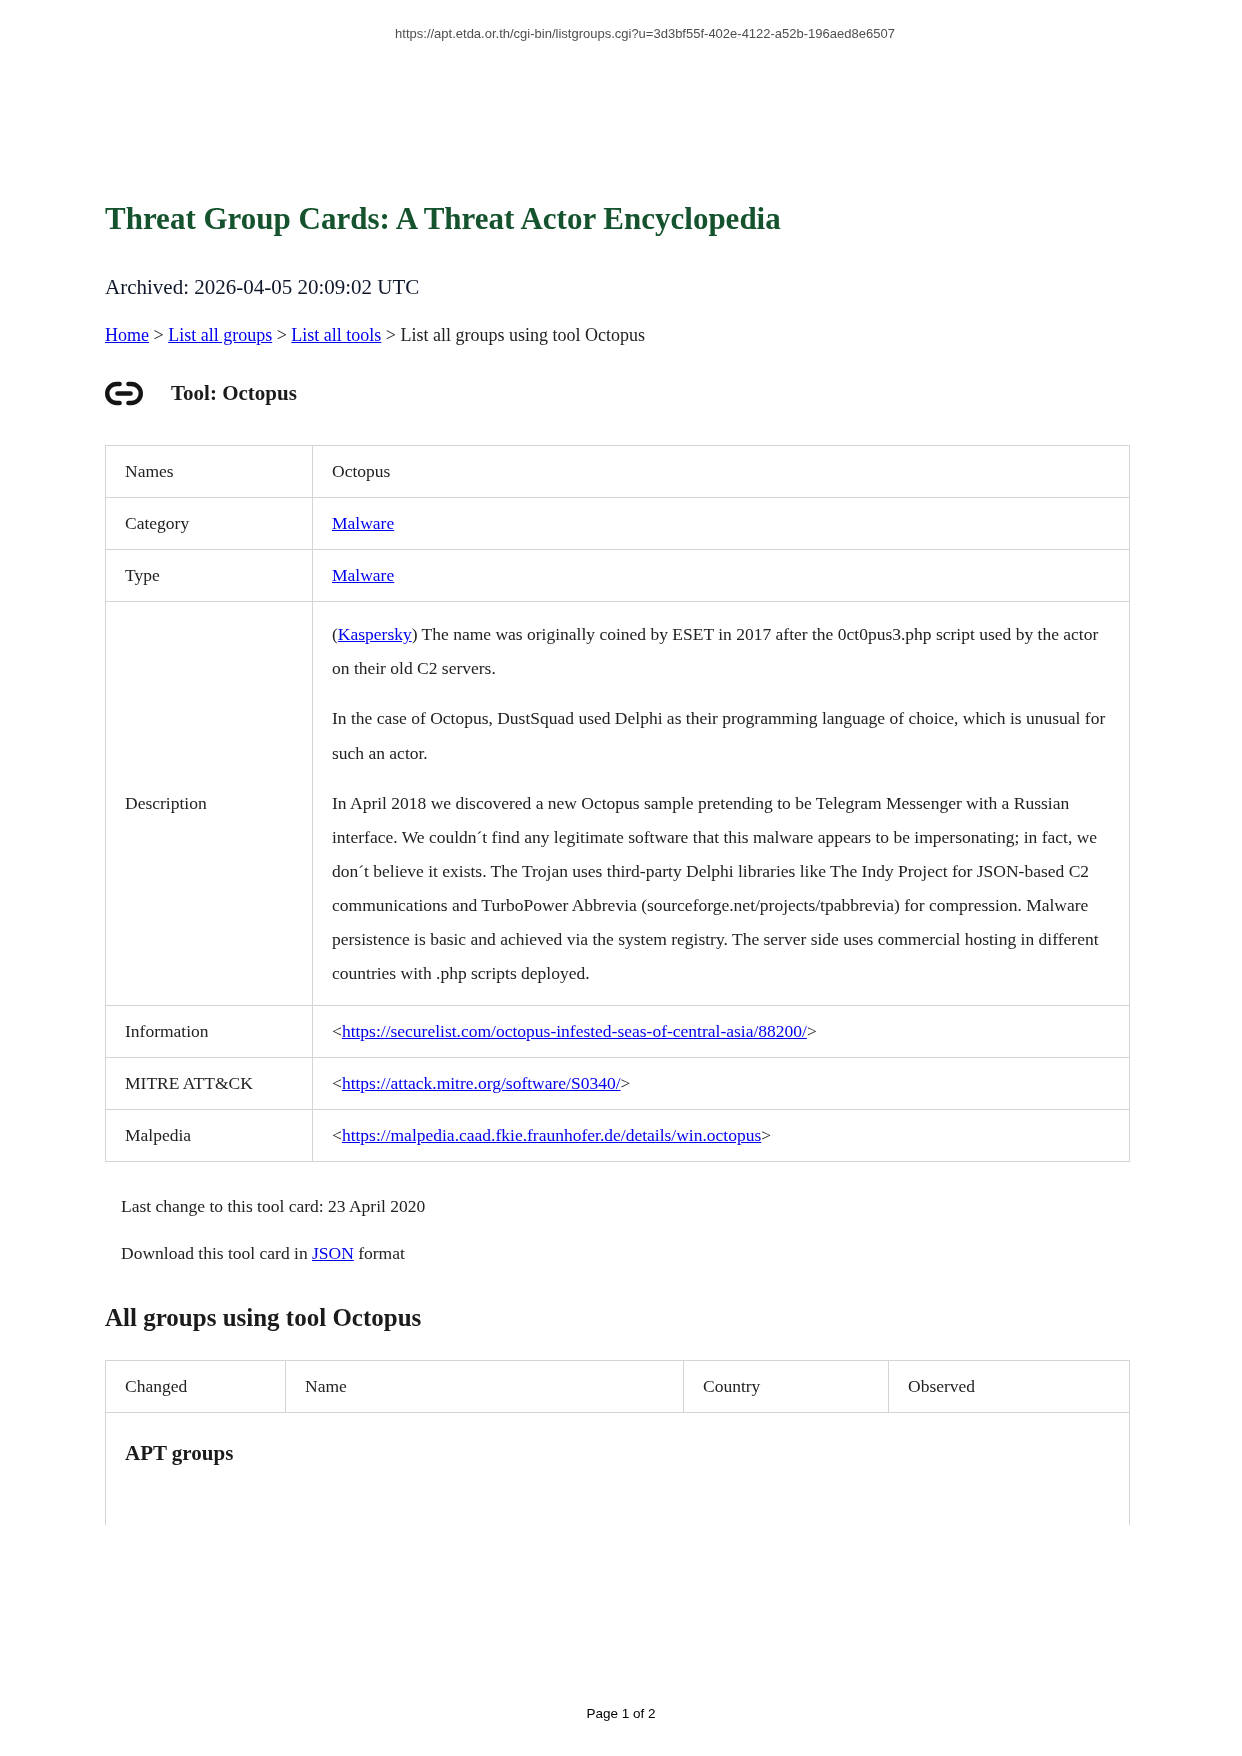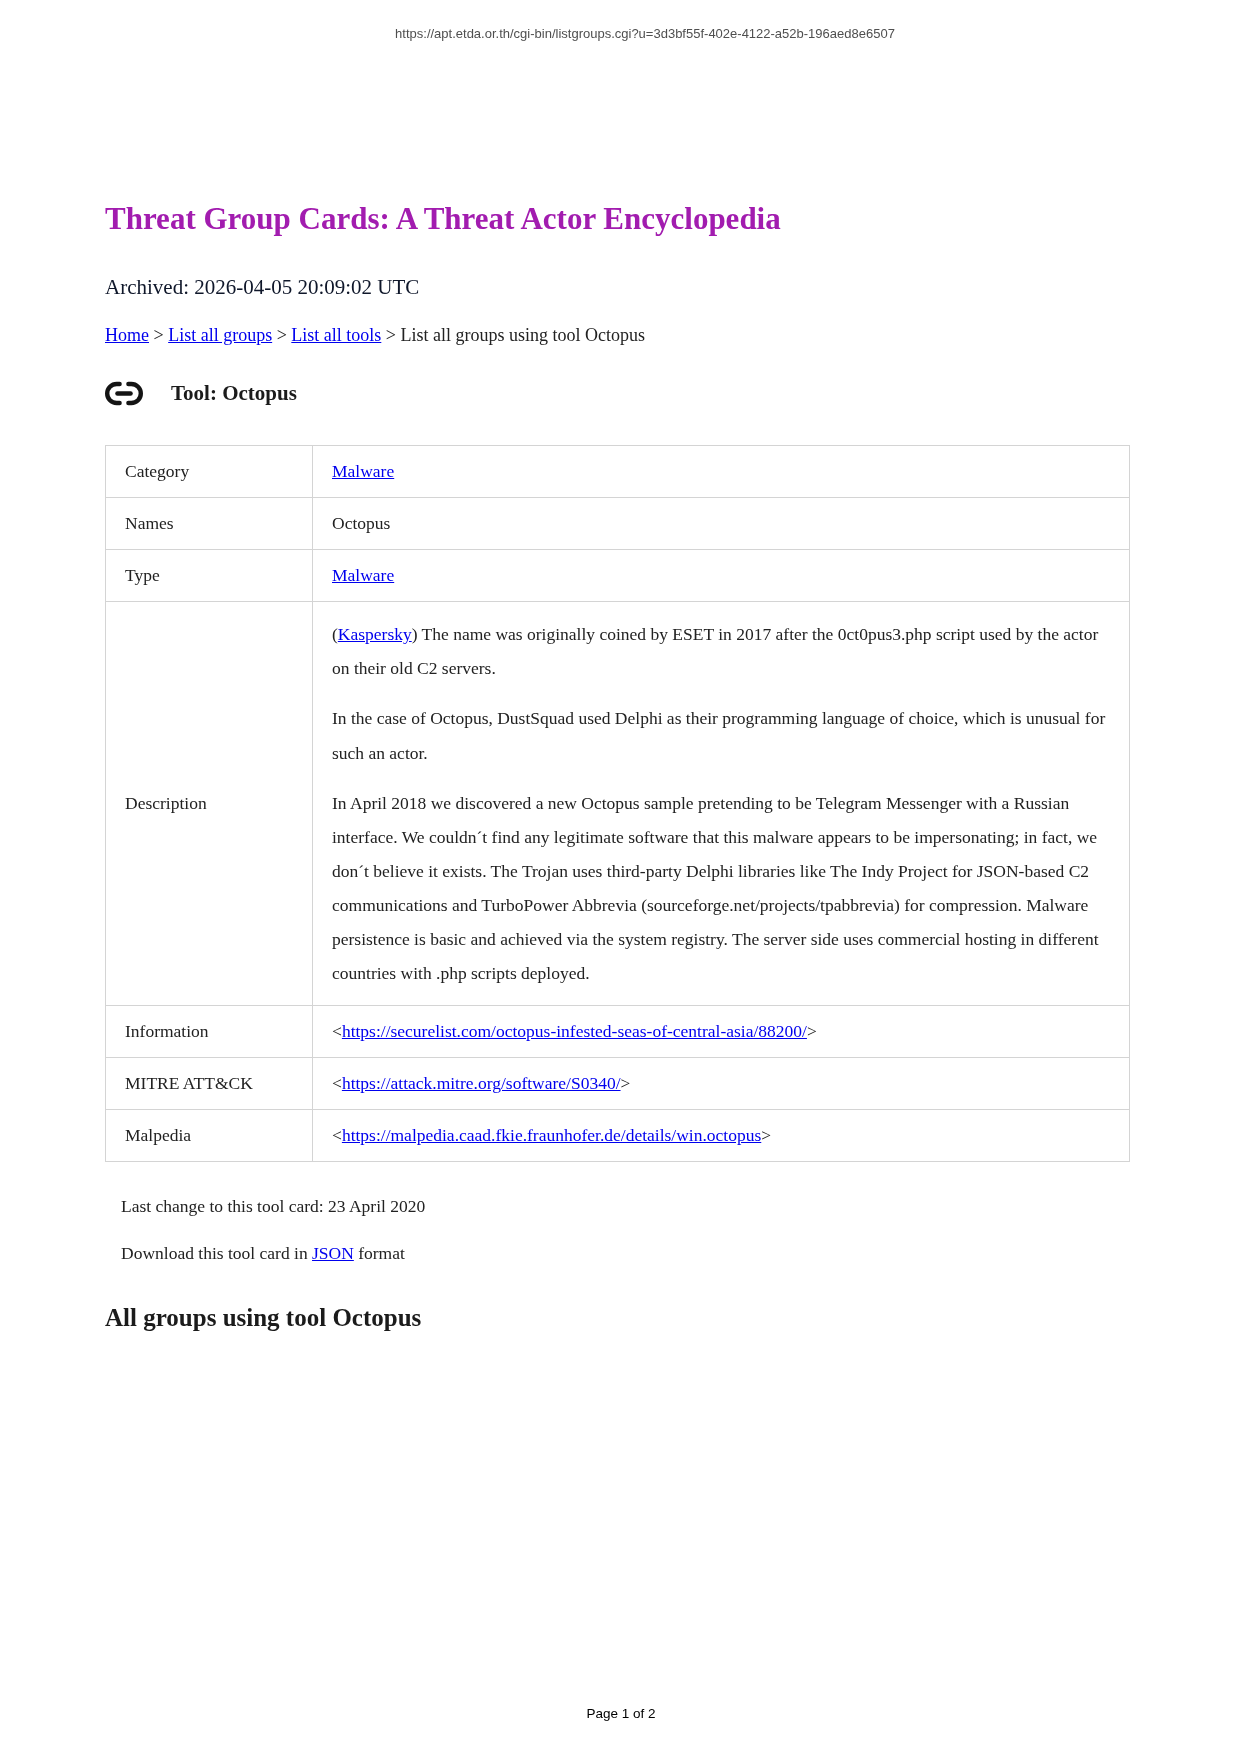--- a/index.html
+++ b/index.html
@@ -16,21 +16,21 @@
     position: absolute; top: 26px; left: 0; width: 100%;
     text-align: center;
     font-family: "Liberation Sans", sans-serif;
     font-size: 13px; color: #4f4f4f; padding-left: 48px;
   }
   .content {
     position: absolute; top: 0; left: 105px; width: 1025px;
   }
   h1.page-title {
     margin: 200px 0 0 0;
-    font-size: 31px; font-weight: bold; color: #a21caf;
+    font-size: 31px; font-weight: bold; color: #14532d;
     line-height: 1.2;
   }
   .archived {
     margin: 38px 0 0 0;
     font-size: 21px; color: #0f172a;
   }
   .breadcrumb {
     margin: 25px 0 0 0;
     font-size: 18px; color: #222;
   }
@@ -120,28 +120,28 @@
         <path d="M8.5 9 H17.5"></path>
         <path d="M16 2.5 h2 a6.5 6.5 0 0 1 0 13 H16"></path>
       </svg>
     </span>
     <h2>Tool: Octopus</h2>
   </div>
 
   <table class="card">
     <tbody>
         <tr>
-      <td class="label-col">Category</td>
-      <td>
-        <a href="#">Malware</a>
-      </td>
-    </tr>
-    <tr>
       <td class="label-col">Names</td>
       <td>Octopus</td>
+    </tr>
+    <tr>
+      <td class="label-col">Category</td>
+      <td>
+        <a href="#">Malware</a>
+      </td>
     </tr>
     <tr>
       <td class="label-col">Type</td>
       <td>
         <a href="#">Malware</a>
       </td>
     </tr>
     <tr>
       <td class="label-col">Description</td>
       <td class="desc-cell">
@@ -170,16 +170,31 @@
     </tr>
   </tbody>
     </table>
 
   <p class="meta-line">Last change to this tool card: 23 April 2020</p>
 
   <p class="meta-line"><span>Download this tool card in </span><a href="#">JSON</a><span> format</span></p>
 
   <h2 class="groups-heading">All groups using tool Octopus</h2>
 
+  <table class="groups">
+    <tbody>
+        <tr>
+      <th class="col-changed">Changed</th>
+      <th class="col-name">Name</th>
+      <th class="col-country">Country</th>
+      <th class="col-observed">Observed</th>
+    </tr>
+    <tr>
+      <td class="group-body" colspan="4">
+        <h3>APT groups</h3>
+      </td>
+    </tr>
+  </tbody>
+    </table>
 
 </div>
 
 <div class="print-footer">Page 1 of 2</div>
 
 </body></html>

